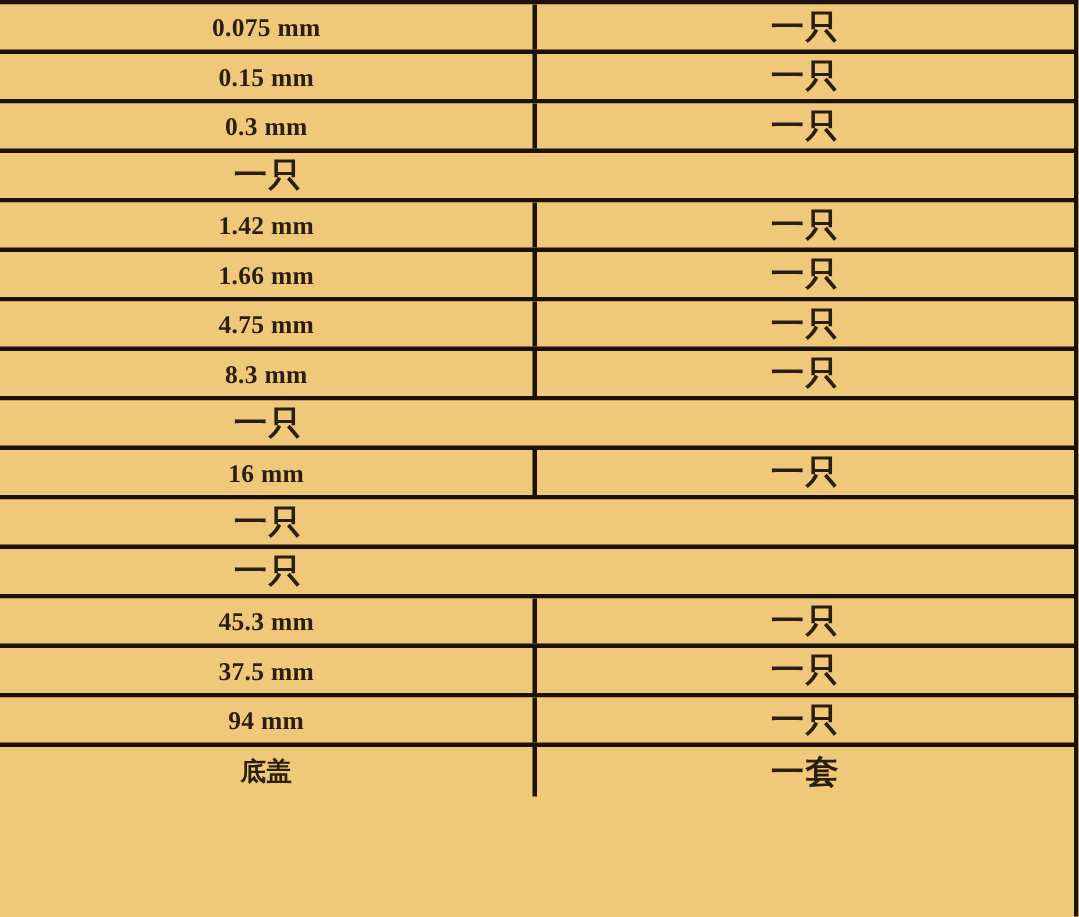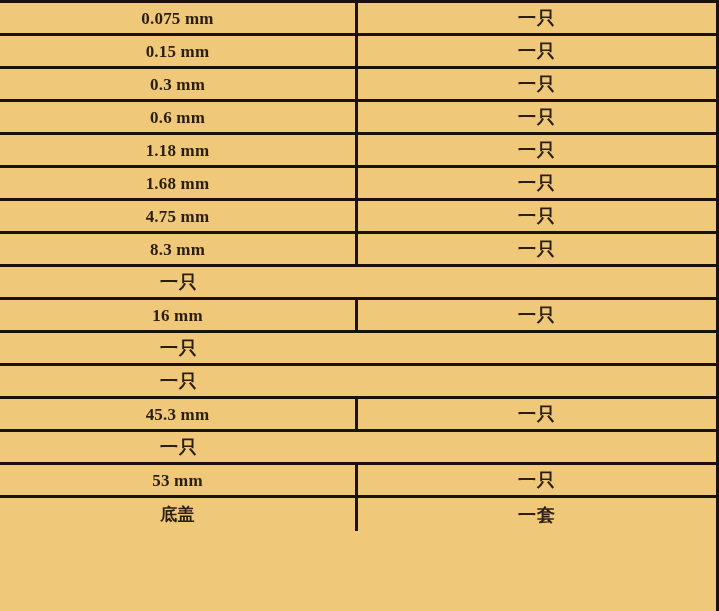--- a/index.html
+++ b/index.html
@@ -54,21 +54,21 @@
     white-space: nowrap;
   }
 
   .cell-size {
     width: 358px;
     border-right: 3px solid #1A1208;
   }
 
   .cell-qty {
     width: 358px;
-    font-size: 18px;
+    font-size: 22px;
     letter-spacing: 1px;
   }
 </style>
 </head>
 <body>
 
 <div id="sieve-table">
 
 <div class="table-row">
       <div class="cell cell-size">0.075 mm</div>
@@ -76,29 +76,28 @@
     </div>
     <div class="table-row">
       <div class="cell cell-size">0.15 mm</div>
       <div class="cell cell-qty">一只</div>
     </div>
     <div class="table-row">
       <div class="cell cell-size">0.3 mm</div>
       <div class="cell cell-qty">一只</div>
     </div>
     <div class="table-row">
-      <div class="cell cell-size">0.6 mm</div>
       <div class="cell cell-qty">一只</div>
     </div>
     <div class="table-row">
-      <div class="cell cell-size">1.18 mm</div>
+      <div class="cell cell-size">1.42 mm</div>
       <div class="cell cell-qty">一只</div>
     </div>
     <div class="table-row">
-      <div class="cell cell-size">1.68 mm</div>
+      <div class="cell cell-size">1.66 mm</div>
       <div class="cell cell-qty">一只</div>
     </div>
     <div class="table-row">
       <div class="cell cell-size">4.75 mm</div>
       <div class="cell cell-qty">一只</div>
     </div>
     <div class="table-row">
       <div class="cell cell-size">8.3 mm</div>
       <div class="cell cell-qty">一只</div>
     </div>
@@ -113,23 +112,24 @@
       <div class="cell cell-qty">一只</div>
     </div>
     <div class="table-row">
       <div class="cell cell-qty">一只</div>
     </div>
     <div class="table-row">
       <div class="cell cell-size">45.3 mm</div>
       <div class="cell cell-qty">一只</div>
     </div>
     <div class="table-row">
+      <div class="cell cell-size">37.5 mm</div>
       <div class="cell cell-qty">一只</div>
     </div>
     <div class="table-row">
-      <div class="cell cell-size">53 mm</div>
+      <div class="cell cell-size">94 mm</div>
       <div class="cell cell-qty">一只</div>
     </div>
     <div class="table-row row-clipped">
       <div class="cell cell-size">底盖</div>
       <div class="cell cell-qty">一套</div>
     </div>
   </div>
 
 </body></html>

